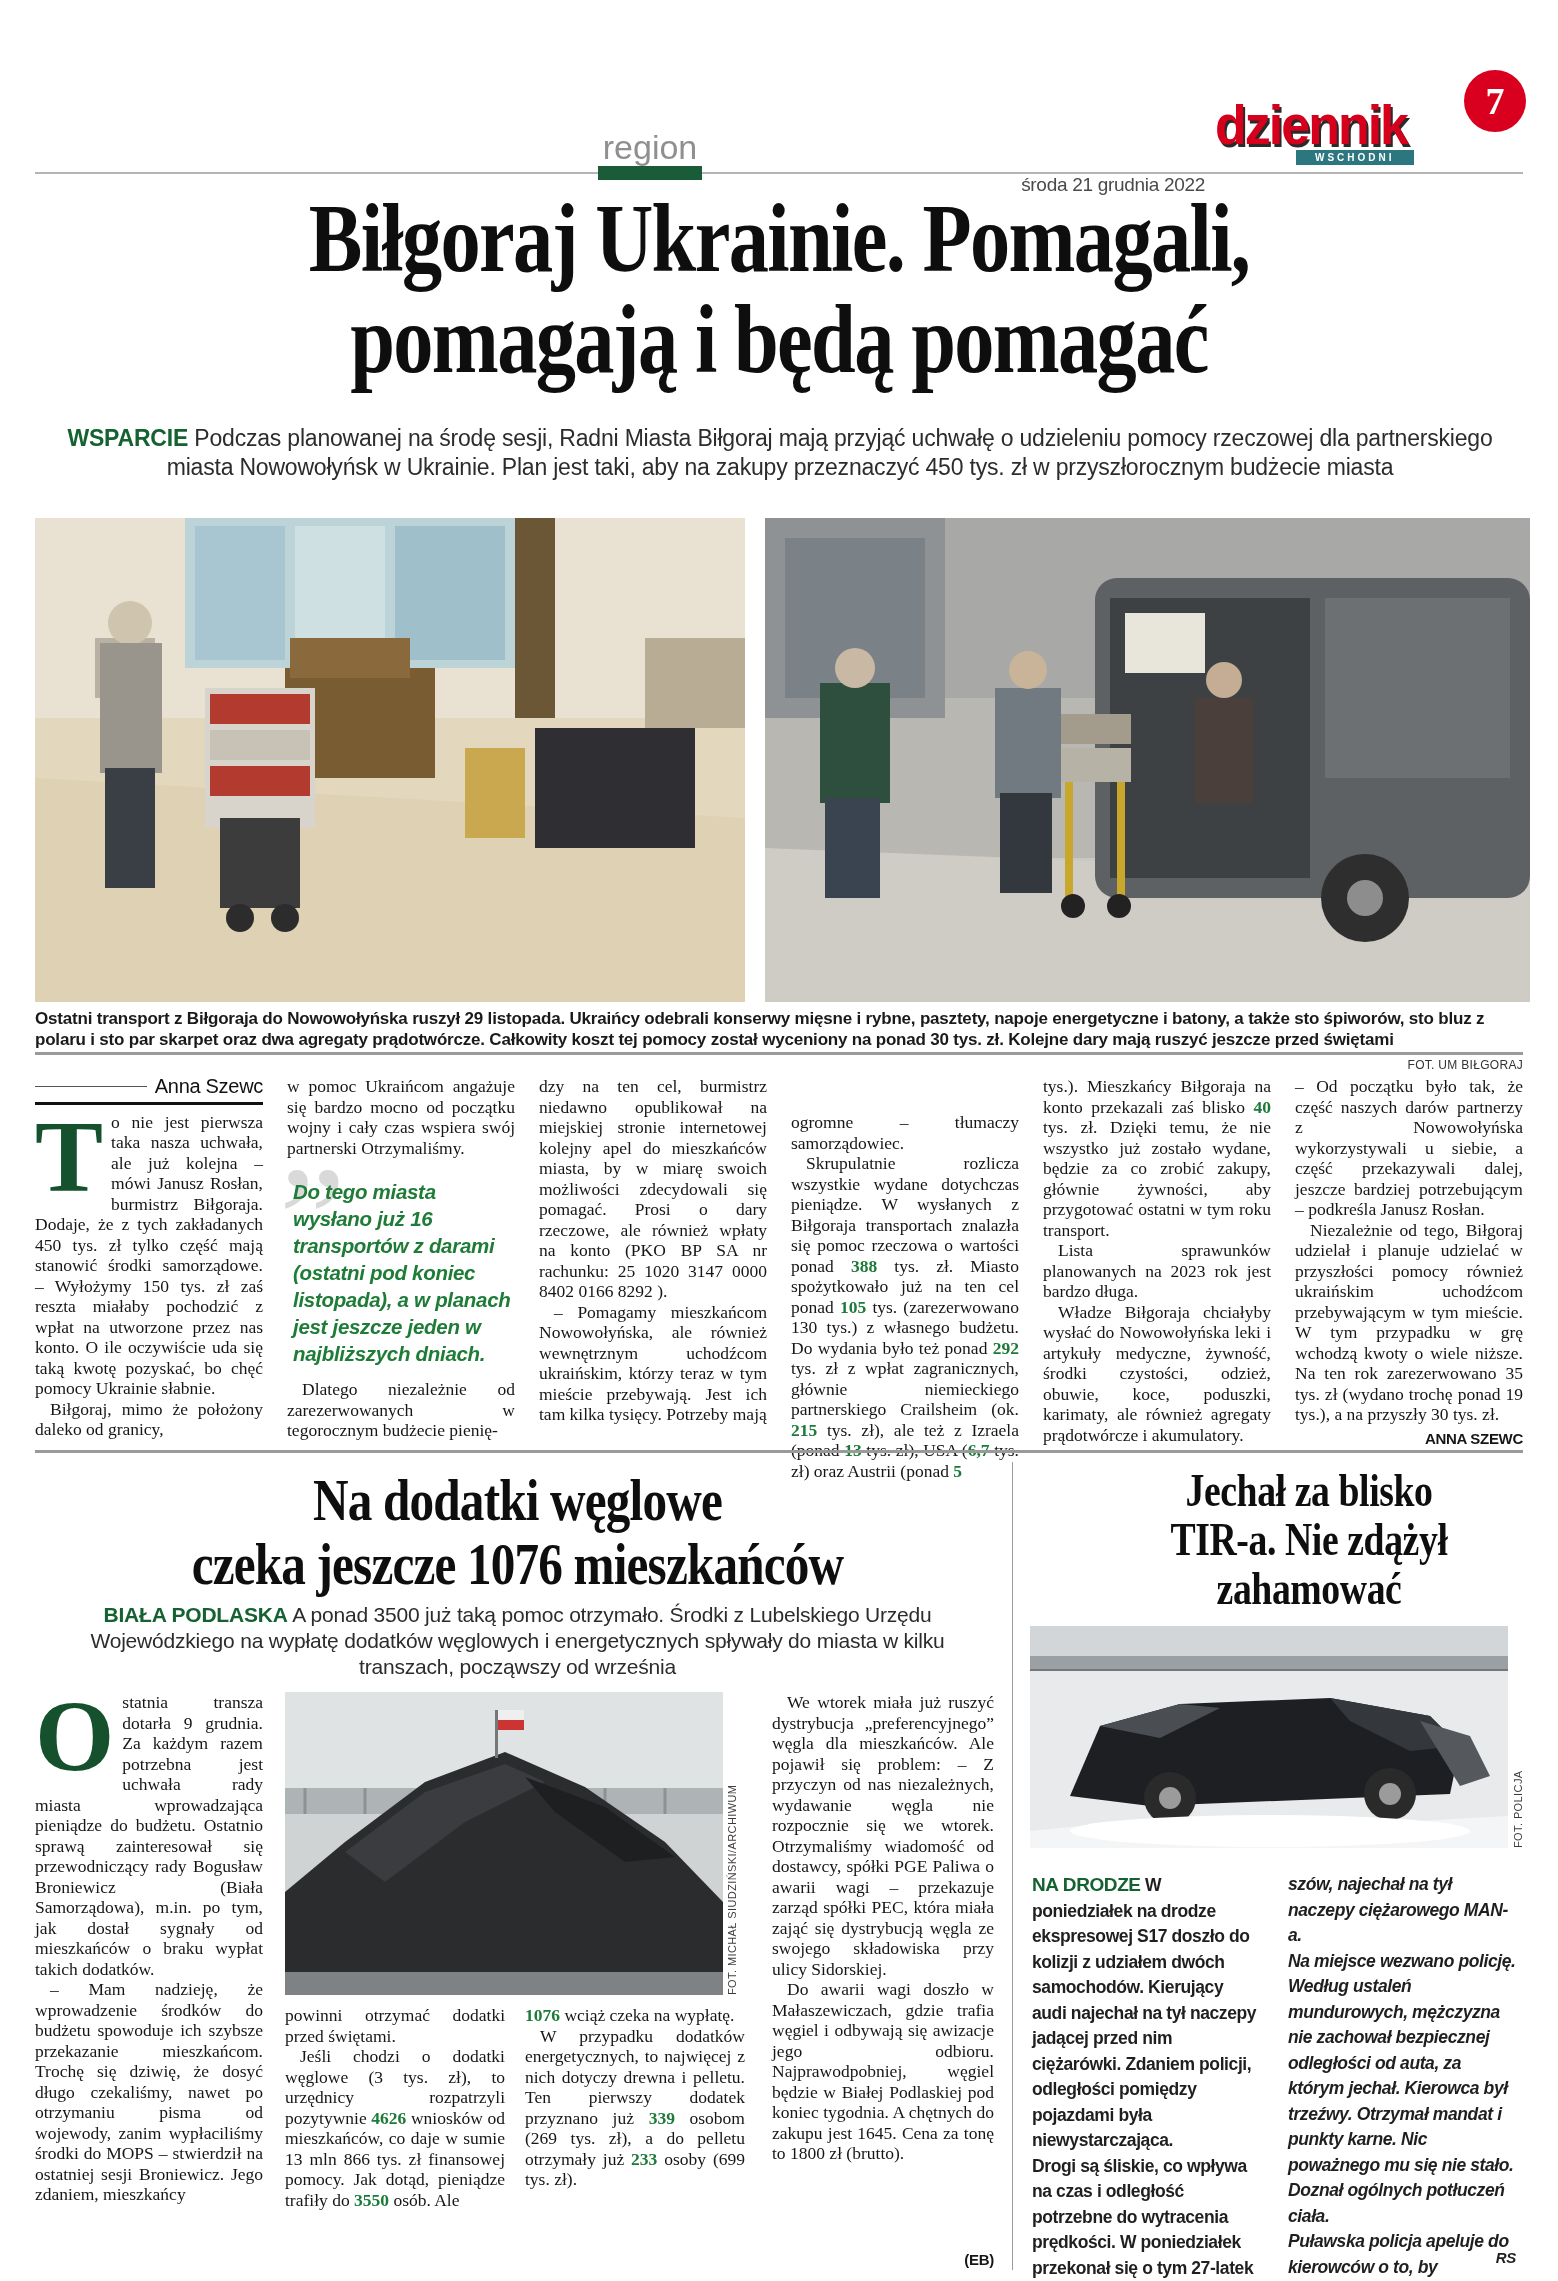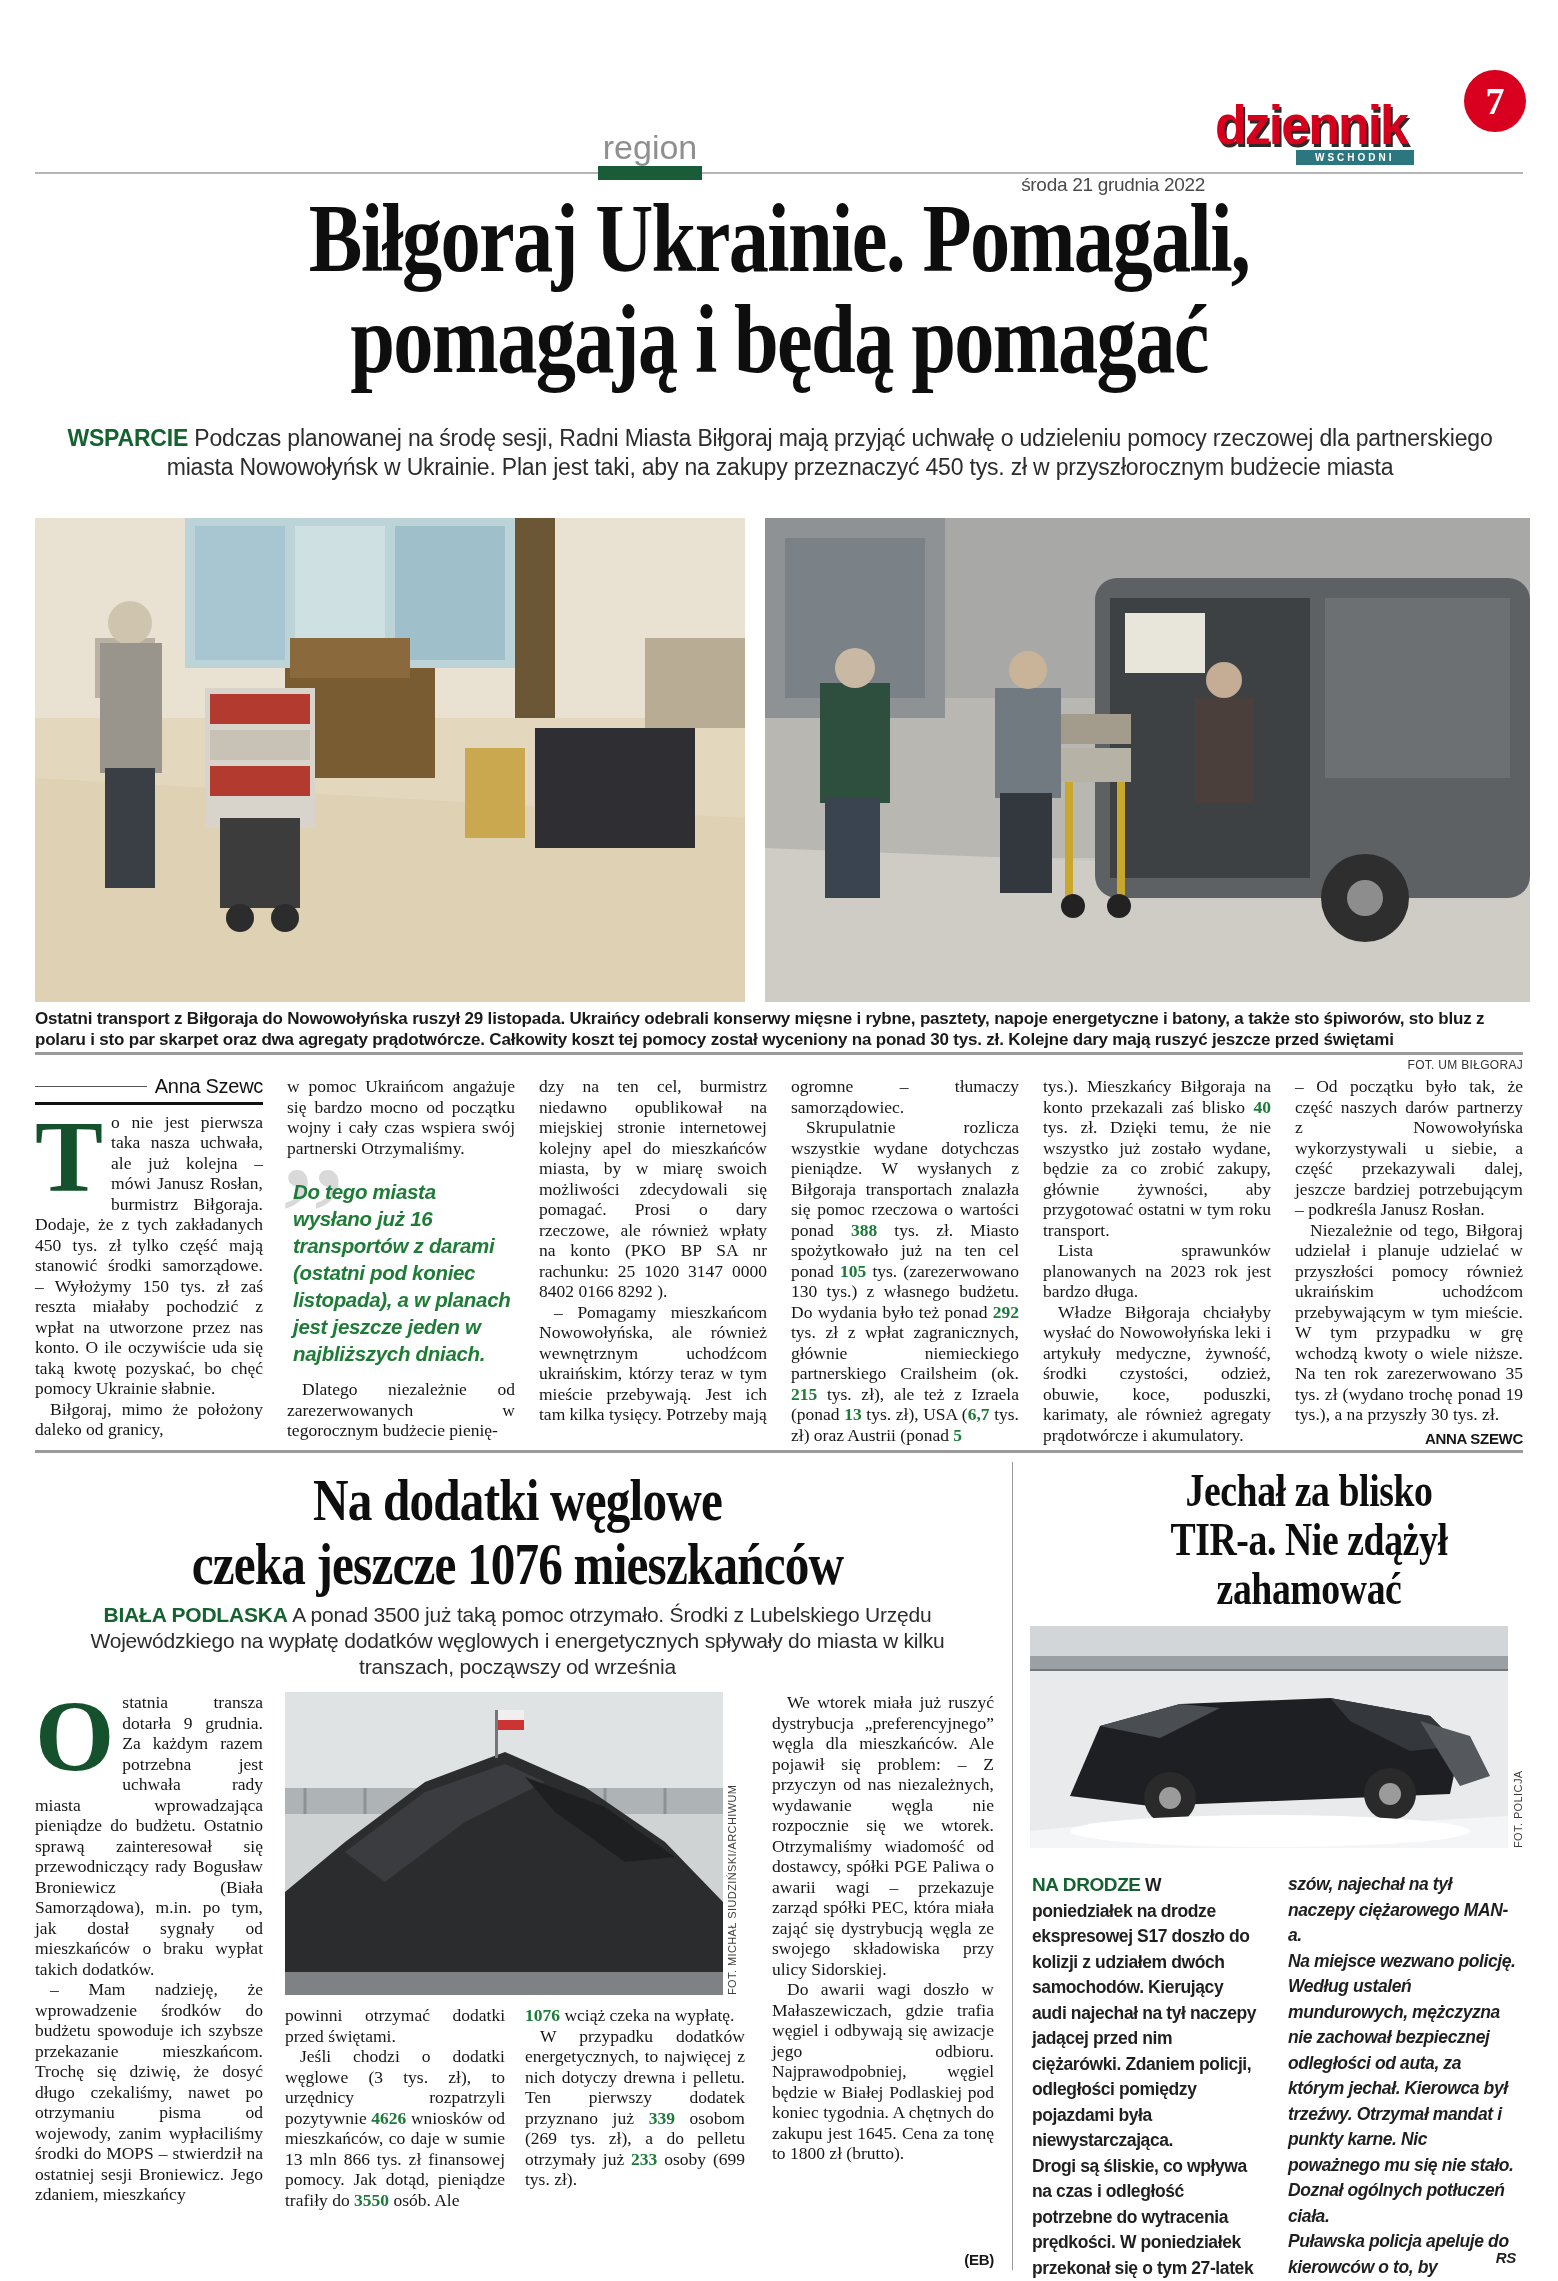--- a/index.html
+++ b/index.html
@@ -189,21 +189,21 @@
       <div>
           <p class="indent">Dlatego niezależnie od zarezerwowanych w tegorocznym budżecie pienię-</p>
         </div>
     </div>
     <div class="bodycol" style="width:228px;">
       <div>
           <p>dzy na ten cel, burmistrz niedawno opublikował na miejskiej stronie internetowej kolejny apel do mieszkańców miasta, by w miarę swoich możliwości zdecydowali się pomagać. Prosi o dary rzeczowe, ale również wpłaty na konto (PKO BP SA nr rachunku: 25 1020 3147 0000 8402 0166 8292 ).</p>
           <p class="indent">– Pomagamy mieszkańcom Nowowołyńska, ale również wewnętrznym uchodźcom ukraińskim, którzy teraz w tym mieście przebywają. Jest ich tam kilka tysięcy. Potrzeby mają</p>
         </div>
     </div>
-    <div class="bodycol" style="width:228px;">
+    <div class="bodycol" style="width:228px;margin-top:36px;">
       <div>
           <p>ogromne – tłumaczy samorządowiec.</p>
           <p class="indent">Skrupulatnie rozlicza wszystkie wydane dotychczas pieniądze. W wysłanych z Biłgoraja transportach znalazła się pomoc rzeczowa o wartości ponad <span class="gnum">388</span> tys. zł. Miasto spożytkowało już na ten cel ponad <span class="gnum">105</span> tys. (zarezerwowano 130 tys.) z własnego budżetu. Do wydania było też ponad <span class="gnum">292</span> tys. zł z wpłat zagranicznych, głównie niemieckiego partnerskiego Crailsheim (ok. <span class="gnum">215</span> tys. zł), ale też z Izraela (ponad <span class="gnum">13</span> tys. zł), USA (<span class="gnum">6,7</span> tys. zł) oraz Austrii (ponad <span class="gnum">5</span></p>
         </div>
     </div>
     <div class="bodycol" style="width:228px;">
       <div>
           <p>tys.). Mieszkańcy Biłgoraja na konto przekazali zaś blisko <span class="gnum">40</span> tys. zł. Dzięki temu, że nie wszystko już zostało wydane, będzie za co zrobić zakupy, głównie żywności, aby przygotować ostatni w tym roku transport.</p>
           <p class="indent">Lista sprawunków planowanych na 2023 rok jest bardzo długa.</p>
           <p class="indent">Władze Biłgoraja chciałyby wysłać do Nowowołyńska leki i artykuły medyczne, żywność, środki czystości, odzież, obuwie, koce, poduszki, karimaty, ale również agregaty prądotwórcze i akumulatory.</p>

